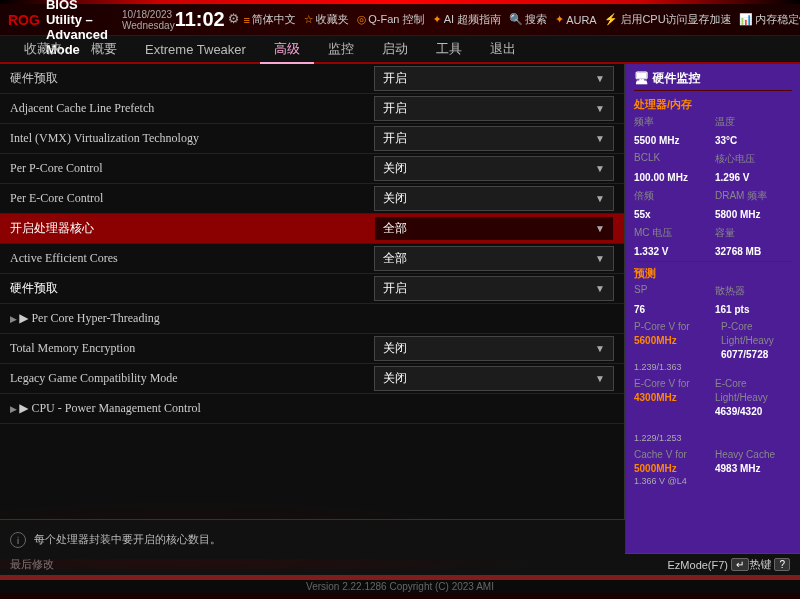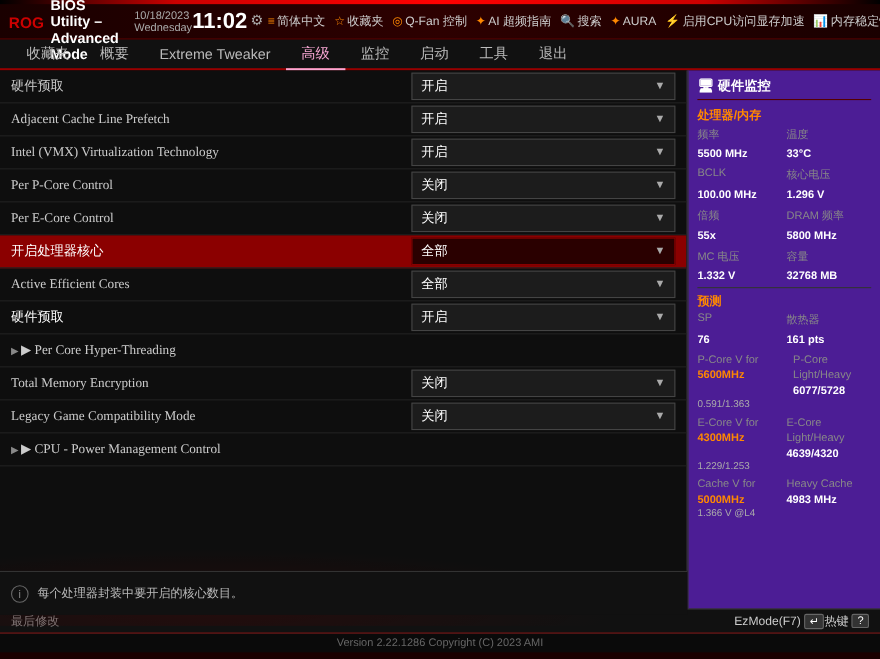--- a/index.html
+++ b/index.html
@@ -276,21 +276,21 @@
       bottom: 30px;
       left: 0;
       right: 175px;
       height: 80px;
       background: radial-gradient(ellipse at 30% 80%, rgba(80,0,0,0.3) 0%, transparent 60%);
       pointer-events: none;
     }
 
     .version-bar {
       background: #0a0a0a;
-      border-top: 1px solid #7f1d1d;
+      border-top: 5px solid #7f1d1d;
       height: 18px;
       display: flex;
       align-items: center;
       justify-content: center;
       font-size: 10px;
       color: #666;
     }
   </style>
 </head>
 <body>
@@ -504,35 +504,35 @@
       <div style="display:flex;gap:16px">
         <div style="flex:1">
           <span class="hw-label">P-Core V for</span><br>
           <span class="hw-value orange">5600MHz</span>
         </div>
         <div style="flex:1">
           <span class="hw-label">P-Core Light/Heavy</span><br>
           <span class="hw-value">6077/5728</span>
         </div>
       </div>
-      <div style="font-size:9px;color:#aaa;margin-top:1px">0.591/1.363</div>
+      <div style="font-size:9px;color:#aaa;margin-top:1px">1.239/1.363</div>
     </div>
 
     <div style="margin-bottom:4px">
       <div style="display:flex;gap:4px">
         <div style="flex:1">
           <span class="hw-label">E-Core V for</span><br>
           <span class="hw-value orange">4300MHz</span>
         </div>
         <div style="flex:1">
           <span class="hw-label">E-Core Light/Heavy</span><br>
           <span class="hw-value">4639/4320</span>
         </div>
       </div>
-      <div style="font-size:9px;color:#aaa;margin-top:0">1.229/1.253</div>
+      <div style="font-size:9px;color:#aaa;margin-top:15px">1.229/1.253</div>
     </div>
 
     <div style="margin-bottom:4px">
       <div style="display:flex;gap:4px">
         <div style="flex:1">
           <span class="hw-label">Cache V for</span><br>
           <span class="hw-value orange">5000MHz</span>
         </div>
         <div style="flex:1">
           <span class="hw-label">Heavy Cache</span><br>

